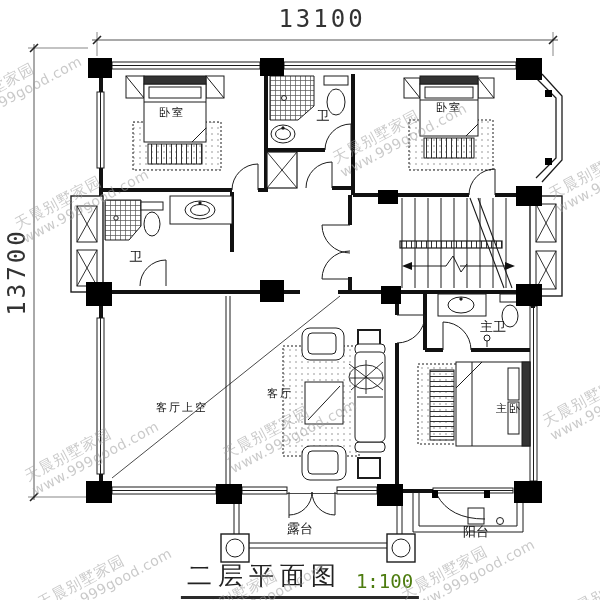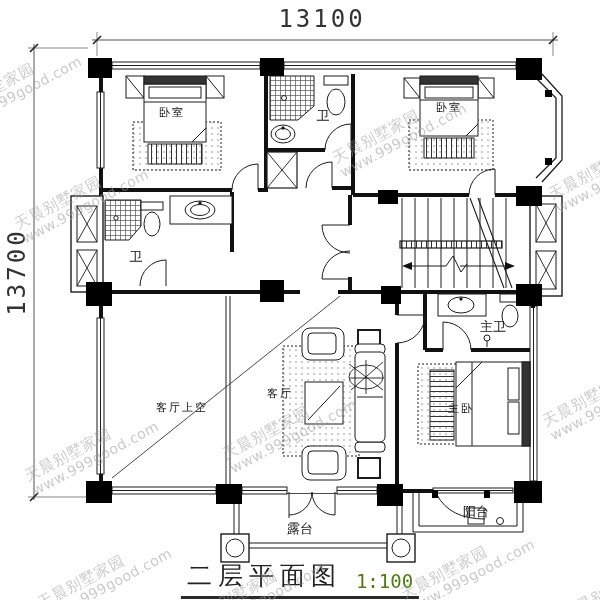--- a/index.html
+++ b/index.html
@@ -277,23 +277,23 @@
   <div class="dim top">13100</div>
   <div class="dim left">13700</div>
 
   <div class="rlabel" style="left:172px;top:112px">卧室</div>
   <div class="rlabel small" style="left:323px;top:116px">卫</div>
   <div class="rlabel" style="left:449px;top:107px">卧室</div>
   <div class="rlabel small" style="left:136px;top:257px">卫</div>
   <div class="rlabel small" style="left:493px;top:327px">主卫</div>
   <div class="rlabel" style="left:182px;top:407px">客厅上空</div>
   <div class="rlabel" style="left:280px;top:393px">客厅</div>
-  <div class="rlabel" style="left:461px;top:408px">主卧</div>
+  <div class="rlabel" style="left:509px;top:408px">主卧</div>
   <div class="rlabel small" style="left:300px;top:529px">露台</div>
-  <div class="rlabel small" style="left:476px;top:512px">阳台</div>
+  <div class="rlabel small" style="left:476px;top:532px">阳台</div>
 
   <div class="plan-title">
     <span class="t-cn">二层平面图</span>
     <span class="t-scale">1:100</span>
   </div>
 
   <div class="wm" style="left:-55px;top:105px">
       <span>天晨别墅家园</span>
       <span class="wm2">www.999good.com</span>
     </div>

